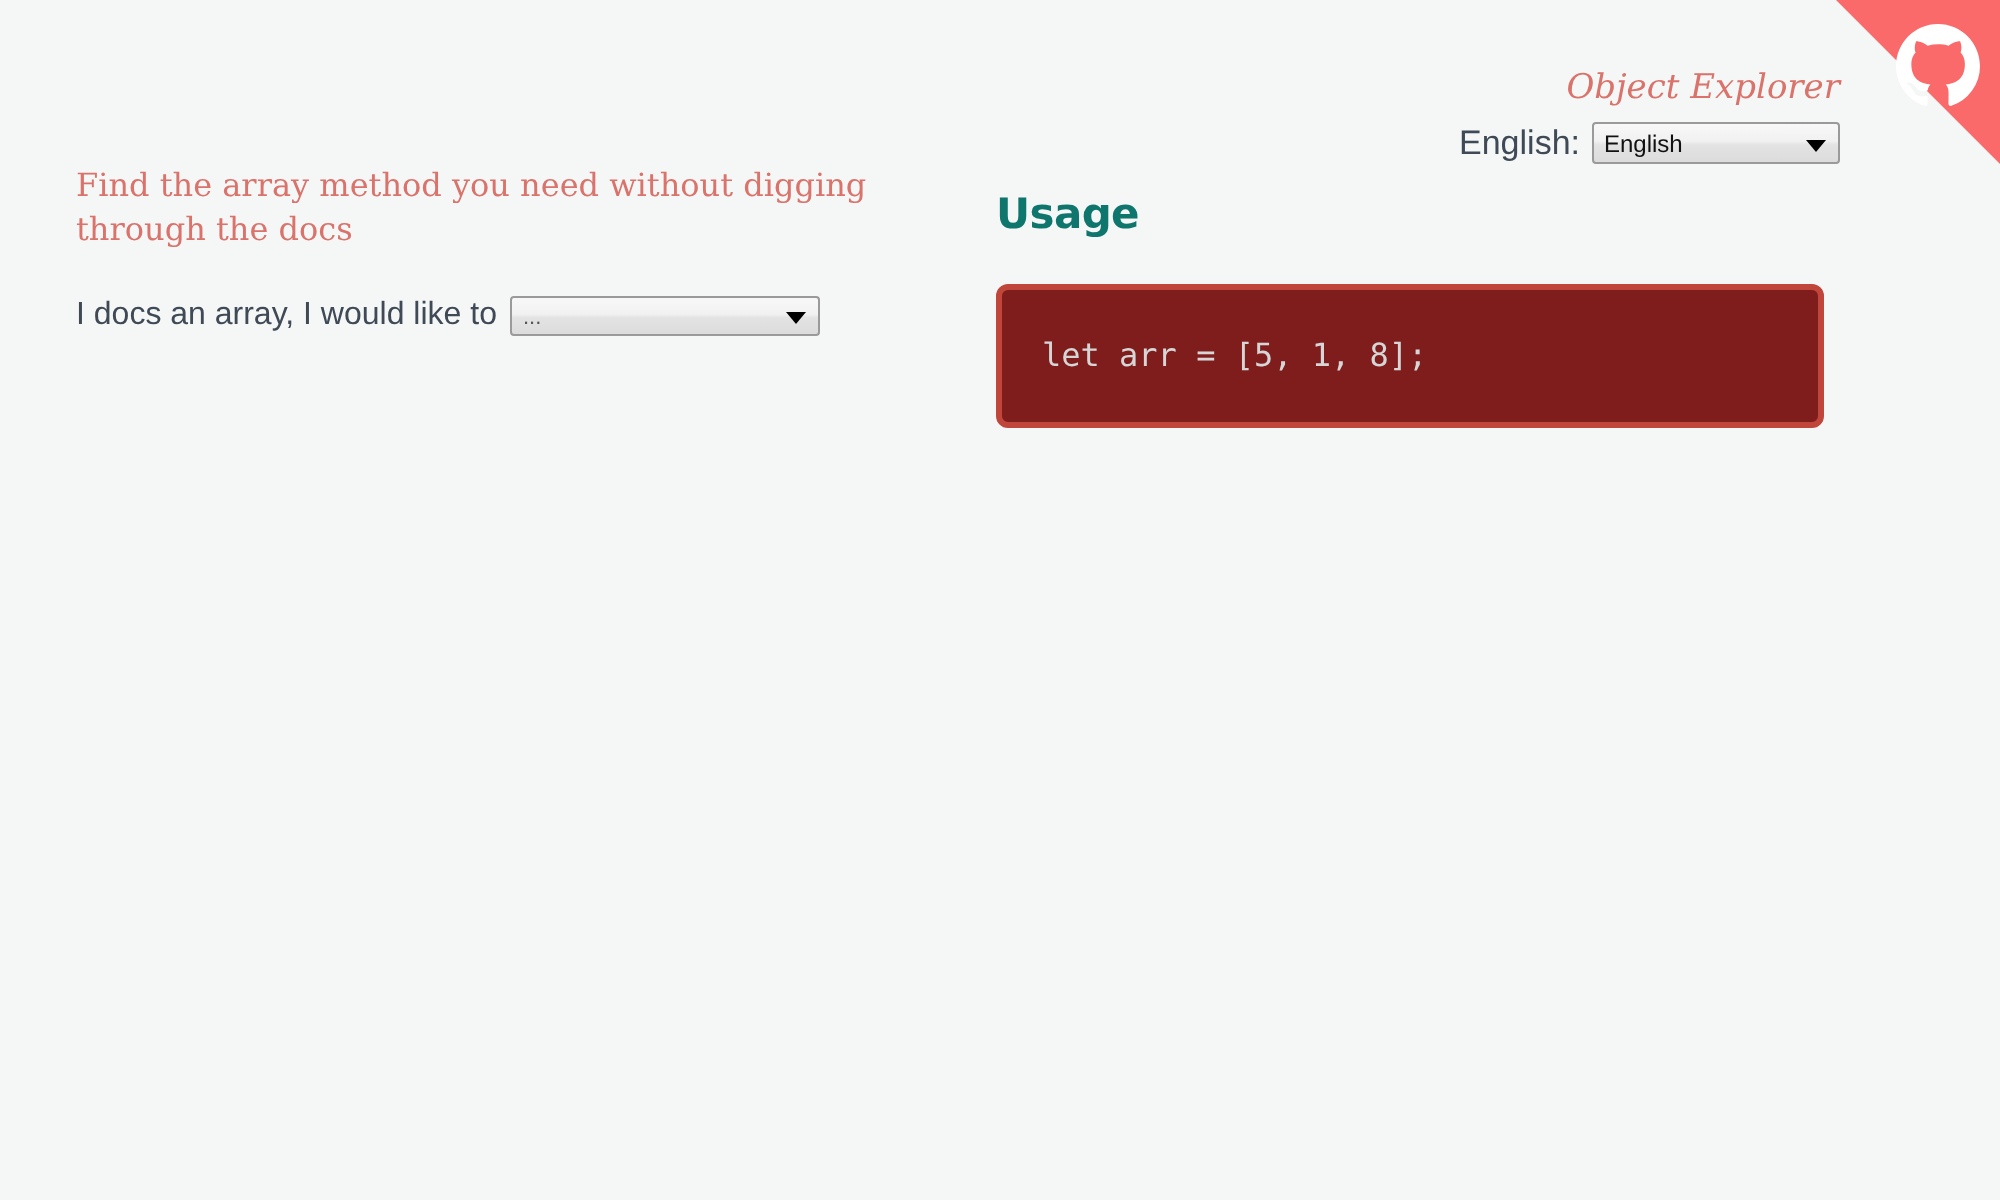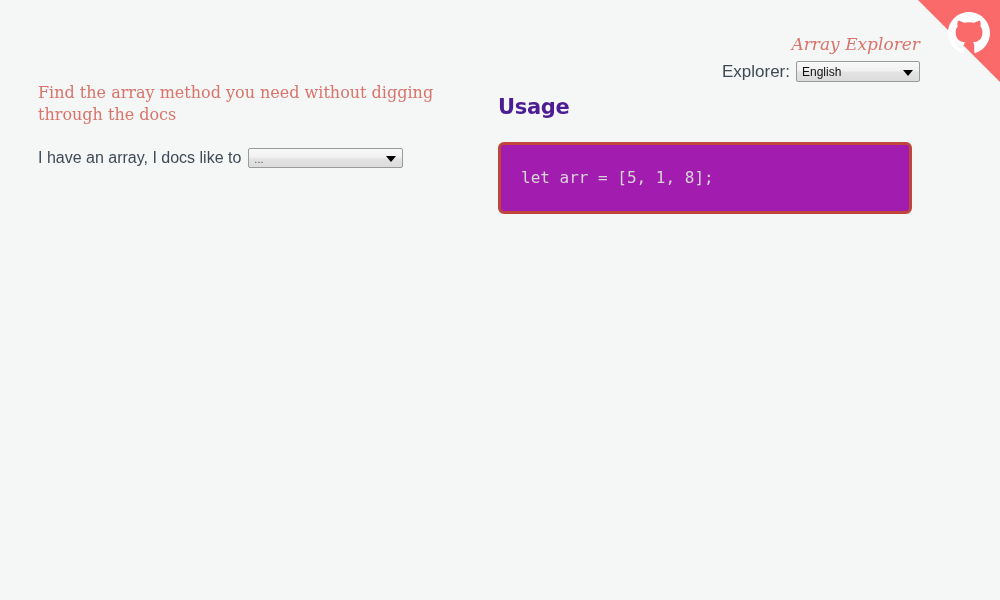--- a/index.html
+++ b/index.html
@@ -169,30 +169,30 @@
     position: absolute;
     left: 498px;
     top: 94px;
     width: 420px;
   }
   .section-heading {
     font-family: "DejaVu Sans", sans-serif;
     font-weight: bold;
     font-size: 21px;
     letter-spacing: -0.3px;
-    color: #4c1d95;
+    color: #0f766e;
     margin: 0;
     line-height: 26px;
   }
   .code-block {
     margin-top: 22px;
     width: 414px;
     height: 72px;
     box-sizing: border-box;
-    background: #a21caf;
+    background: #7f1d1d;
     border: 3px solid #c0453a;
     border-radius: 6px;
     padding: 14px 20px;
     display: flex;
     align-items: center;
   }
   .code-block pre {
     margin: 0;
     font-family: "DejaVu Sans Mono", monospace;
     font-size: 16px;
@@ -214,36 +214,36 @@
                .07-.52.28-.87.51-1.07-1.78-.2-3.64-.89-3.64-3.95 0-.87.31-1.59.82-2.15
                -.08-.2-.36-1.02.08-2.12 0 0 .67-.21 2.2.82.64-.18 1.32-.27 2-.27
                .68 0 1.36.09 2 .27 1.53-1.04 2.2-.82 2.2-.82.44 1.1.16 1.92.08 2.12
                .51.56.82 1.27.82 2.15 0 3.07-1.87 3.75-3.65 3.95.29.25.54.73.54 1.48
                0 1.07-.01 1.93-.01 2.2 0 .21.15.46.55.38A8.012 8.012 0 0 0 16 8c0-4.42-3.58-8-8-8z"></path>
     </svg>
   </span>
 </a>
 
 <div class="topright">
-  <a class="obj-explorer-link" href="#">Array Explorer</a>
+  <a class="obj-explorer-link" href="#">Object Explorer</a>
   <div class="lang-row">
-    <span class="lang-label">Explorer:</span>
+    <span class="lang-label">English:</span>
     <span class="select-wrap">
       <select class="native-select" id="lang-select">
         <option>English</option>
       </select>
       <span class="select-arrow"></span>
     </span>
   </div>
 </div>
 
 <div class="left-col">
   <p class="page-subtitle">Find the array method you need without digging through the docs</p>
   <div class="query-row">
-    <span class="query-text">I have an array, I docs like to</span>
+    <span class="query-text">I docs an array, I would like to</span>
     <span class="select-wrap">
       <select class="native-select" id="action-select">
         <option>...</option>
       </select>
       <span class="select-arrow"></span>
     </span>
   </div>
 </div>
 
 <div class="right-col">

